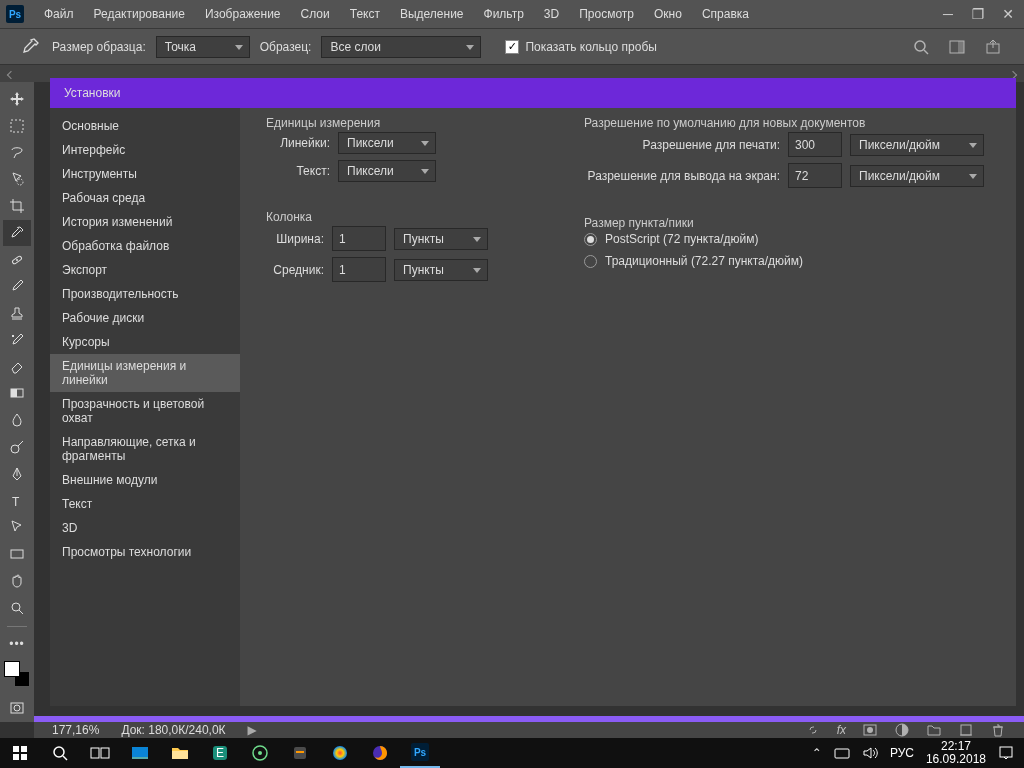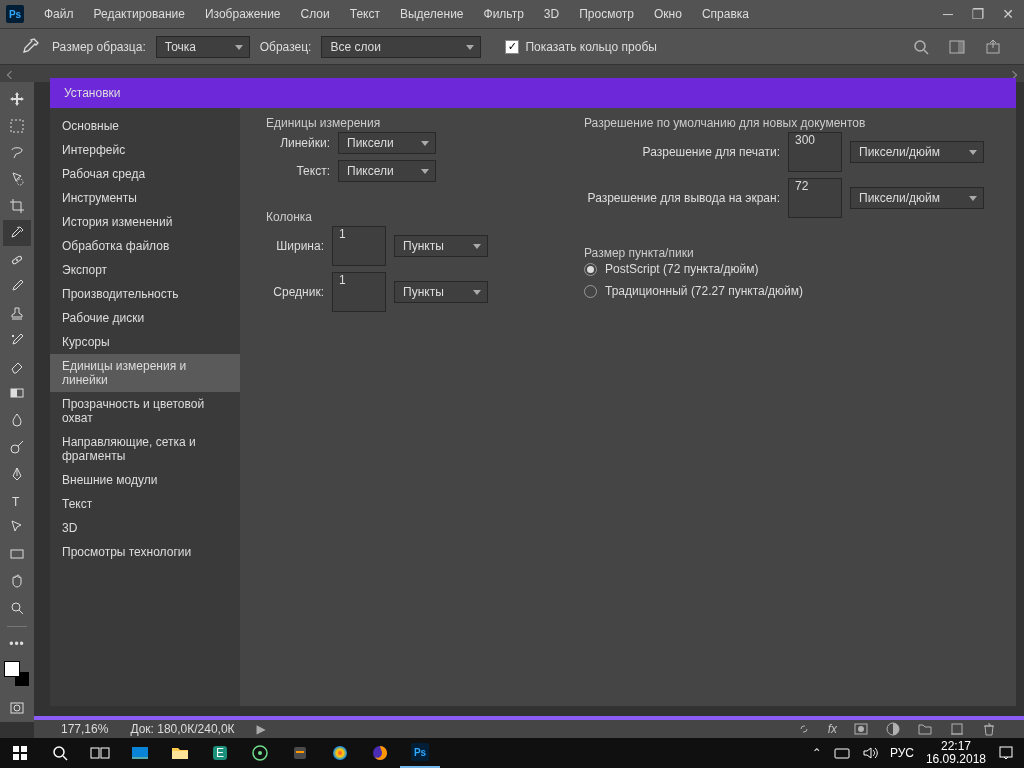--- a/index.html
+++ b/index.html
@@ -39,26 +39,26 @@
 .side-item.sel{background:#5a5a5a}
 .dlg-main{flex:1;padding:10px 16px;display:flex;gap:18px;align-items:flex-start}
 .col{display:flex;flex-direction:column;gap:14px}
 .group{border:none;position:relative;padding:14px 10px 10px 10px}
 .group::before{content:attr(data-title);position:absolute;top:-2px;left:6px;color:#ccc;background:#454545;padding:0 4px;font-size:12px}
 .group-border{position:absolute;inset:7px 0 0 0;border:1px solid #606060;border-radius:2px;z-index:-1}
 .row{display:flex;align-items:center;gap:8px;margin-bottom:6px}
 .row-label{text-align:right;color:#ddd}
 .dd{background:#3f3f3f;border:1px solid #282828;height:22px;display:flex;align-items:center;padding:0 18px 0 8px;position:relative;min-width:90px}
 .dd::after{content:"";position:absolute;right:6px;top:8px;border-left:4px solid transparent;border-right:4px solid transparent;border-top:5px solid #aaa}
-.numbox{background:#3f3f3f;border:1px solid #282828;height:40px;width:54px;padding:0 6px;display:flex;align-items:flex-start}
+.numbox{background:#3f3f3f;border:1px solid #282828;height:25px;width:54px;padding:0 6px;display:flex;align-items:center}
 .radio{display:flex;align-items:center;gap:8px;margin-bottom:8px}
 .rd{width:13px;height:13px;border-radius:50%;border:1px solid #999;display:flex;align-items:center;justify-content:center}
 .rd.on::after{content:"";width:7px;height:7px;border-radius:50%;background:#ddd}
 
-.statbar{position:absolute;left:34px;right:0;bottom:30px;height:22px;background:#454545;border-top:4px solid #8b5cf6;display:flex;align-items:center;padding:0 27px;gap:22px}
+.statbar{position:absolute;left:34px;right:0;bottom:30px;height:22px;background:#454545;border-top:6px solid #8b5cf6;display:flex;align-items:center;padding:0 18px;gap:22px}
 .stat-icons{margin-left:auto;display:flex;gap:16px;align-items:center;opacity:.8}
 
 .taskbar{position:absolute;left:0;right:0;bottom:0;height:30px;background:#101010;display:flex;align-items:center}
 .task-icon{width:40px;height:30px;display:flex;align-items:center;justify-content:center;cursor:pointer}
 .task-icon.active{border-bottom:2px solid #76b9ed}
 .tray{margin-left:auto;display:flex;align-items:center;gap:12px;padding:0 10px;color:#fff;font-size:11px}
 .tray-clock{text-align:center;line-height:13px}
 svg{display:block}
 </style>
 </head>
@@ -244,22 +244,22 @@
 </div>
 
 <div class="dlg-title">
   <span>Установки</span>
 </div>
 
 <div class="dlg-body">
   <div class="dlg-side" id="prefs-side">
       <div class="side-item">Основные</div>
       <div class="side-item">Интерфейс</div>
+      <div class="side-item">Инструменты</div>
       <div class="side-item">Рабочая среда</div>
-      <div class="side-item">Инструменты</div>
       <div class="side-item">История изменений</div>
       <div class="side-item">Обработка файлов</div>
       <div class="side-item">Экспорт</div>
       <div class="side-item">Производительность</div>
       <div class="side-item">Рабочие диски</div>
       <div class="side-item">Курсоры</div>
       <div class="side-item sel">Единицы измерения и линейки</div>
       <div class="side-item">Прозрачность и цветовой охват</div>
       <div class="side-item">Направляющие, сетка и фрагменты</div>
       <div class="side-item">Внешние модули</div>

